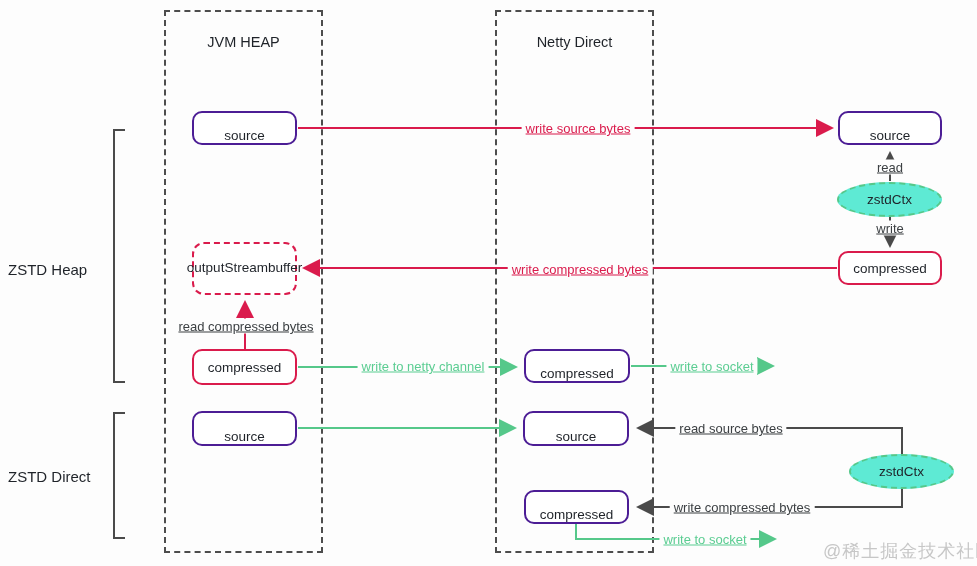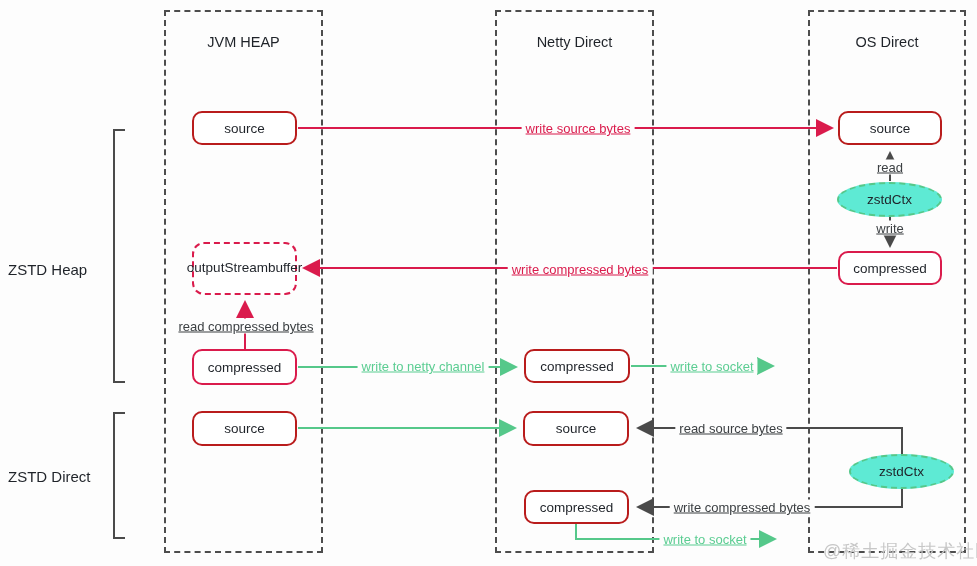--- a/index.html
+++ b/index.html
@@ -15,21 +15,21 @@
   .col-title{
     position:absolute;top:22px;left:0;right:0;text-align:center;
     font-size:14.5px;color:#1f2329;
   }
   #edges{position:absolute;left:0;top:0;z-index:2;}
   .box{
     position:absolute;box-sizing:border-box;background:#fff;
     display:flex;align-items:center;justify-content:center;
     font-size:13.5px;color:#1f2329;z-index:3;border-radius:10px;
   }
-  .b-green{border:2px solid #b91c1c;}
+  .b-green{border:2px solid #4c1d95;align-items:flex-end;}
   .b-red{border:2.5px solid #da1b4c;}
   .b-red-dash{border:2px dashed #da1b4c;border-radius:12px;flex-direction:row;line-height:1.65;}
   .ellipse{
     position:absolute;box-sizing:border-box;background:#5eead4;
     border:2px dashed #55c88a;border-radius:50%;
     display:flex;align-items:center;justify-content:center;
     font-size:13.5px;color:#1f2329;z-index:3;
   }
   .edge-label{
     position:absolute;transform:translate(-50%,-50%);
@@ -54,23 +54,20 @@
 </head>
 <body>
 
 <div id="canvas">
 
   <div class="col" style="left:164px;width:159px;">
     <div class="col-title">JVM HEAP</div>
   </div>
   <div class="col" style="left:495px;width:159px;">
     <div class="col-title">Netty Direct</div>
-  </div>
-  <div class="col" style="left:808px;width:158px;">
-    <div class="col-title">OS Direct</div>
   </div>
 
   <div class="bracket" style="left:113px;top:129px;height:254px;"></div>
   <div class="section-label" style="left:8px;top:269px;">ZSTD Heap</div>
   <div class="bracket" style="left:113px;top:412px;height:127px;"></div>
   <div class="section-label" style="left:8px;top:476px;">ZSTD Direct</div>
 
   <svg id="edges" width="977" height="566">
     <defs>
       <marker id="m-red" markerWidth="9" markerHeight="9" refX="7.5" refY="4.5" orient="auto">

